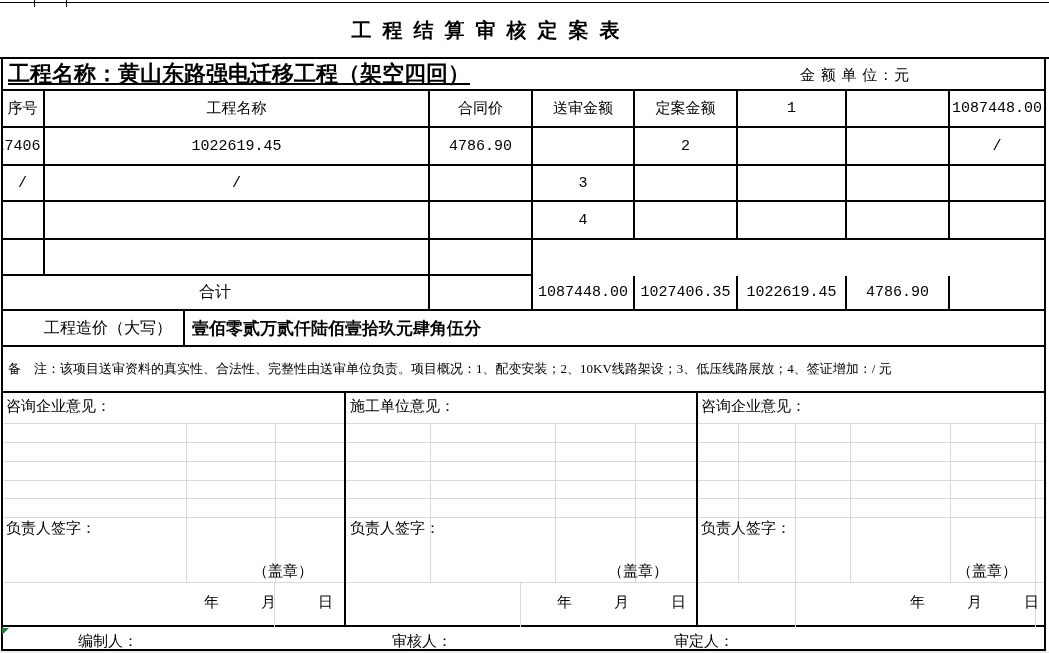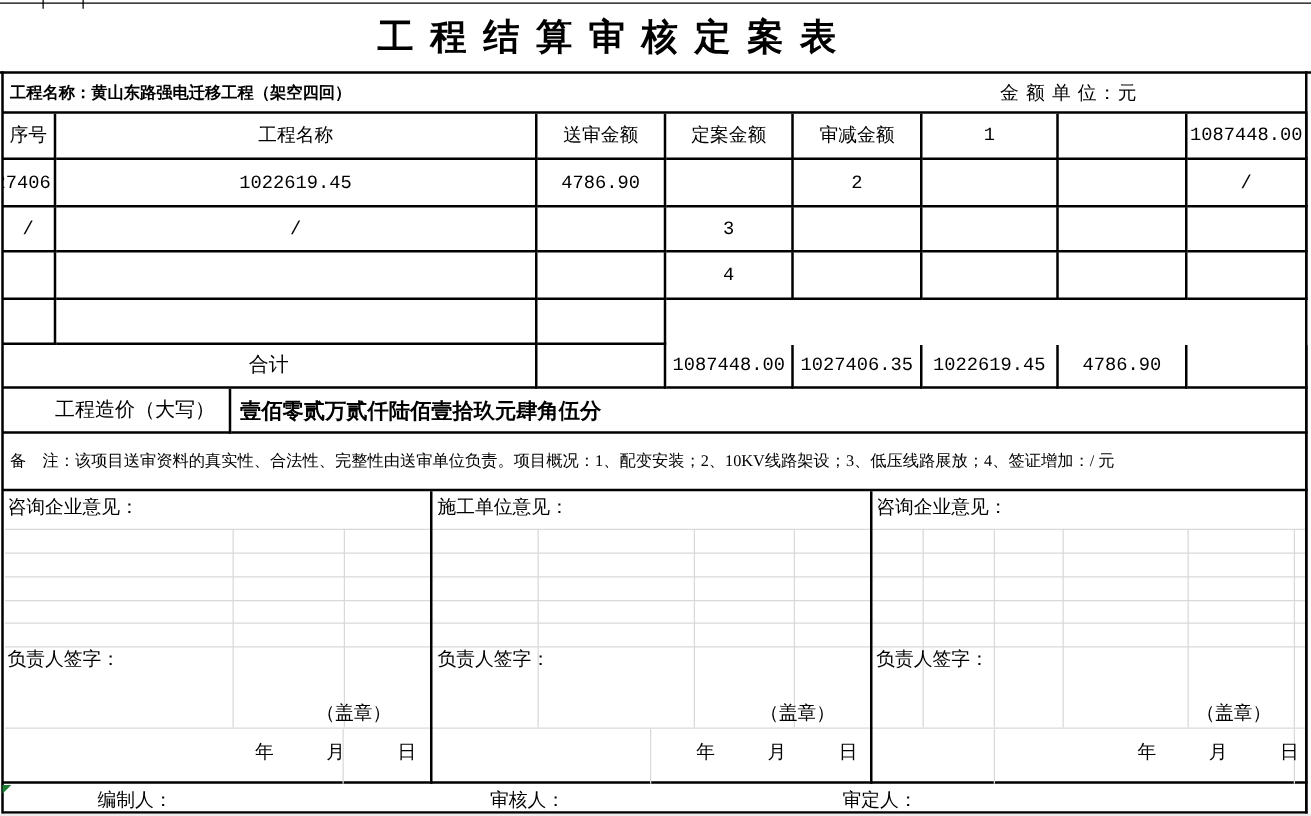--- a/index.html
+++ b/index.html
@@ -9,24 +9,24 @@
     width: 1049px; height: 653px;
     background: #fff;
     color: #000;
     font-family: "Liberation Serif", "DejaVu Serif", serif;
     overflow: hidden;
   }
   .bl { position: absolute; background: #000; }          
   .gl { position: absolute; background: #d9d9d9; }       
   .title {
     position: absolute; left: 0; top: 10px; width: 974px;
-    text-align: center; font-size: 29px; font-weight: 700;
+    text-align: center; font-size: 20px; font-weight: 700;
     letter-spacing: 3px; line-height: 40px;
   }
-  .proj { position: absolute; left: 8px; top: 62px; font-size: 13px; font-weight: 700; line-height: 24px; }
+  .proj { position: absolute; left: 8px; top: 62px; font-size: 22px; font-weight: 700; line-height: 24px; text-decoration: underline; }
   .unit { position: absolute; left: 800px; top: 65px; font-size: 15px; letter-spacing: 1px; line-height: 20px; }
 
   .main-table {
     position: absolute; left: 2px; top: 89px; width: 1044px;
     display: grid;
     grid-template-columns: 43px 385px 103px 102px 103px 109px 103px 1fr;
     grid-template-rows: 37px 38px 36px 38px 36px 35px;
     border-top: 2px solid #000;
   }
   .tc {
@@ -84,23 +84,23 @@
   <div class="bl" style="left:0;top:57px;width:1049px;height:2px"></div>
   <div class="proj">工程名称：黄山东路强电迁移工程（架空四回）</div>
   <div class="unit">金 额 单 位：元</div>
 
   <div class="bl" style="left:1px;top:57px;width:2px;height:594px"></div>
   <div class="bl" style="left:1044px;top:57px;width:2px;height:594px"></div>
 
   <div class="main-table">
     <div class="tc">序号</div>
     <div class="tc">工程名称</div>
+    <div class="tc">合同价</div>
     <div class="tc">送审金额</div>
     <div class="tc">定案金额</div>
-    <div class="tc">审减金额</div>
 
     <div class="tc num">1</div>
     <div class="tc"></div>
     <div class="tc num">1087448.00</div>
     <div class="tc num">1027406.35</div>
     <div class="tc num">1022619.45</div>
     <div class="tc num">4786.90</div>
     <div class="tc"></div>
 
     <div class="tc num">2</div>

